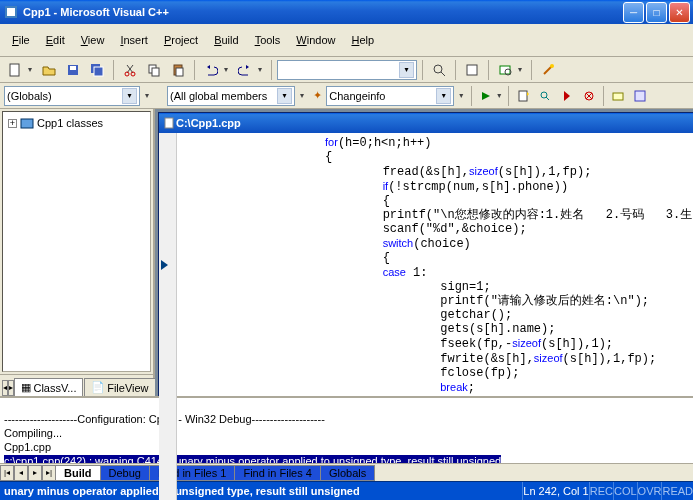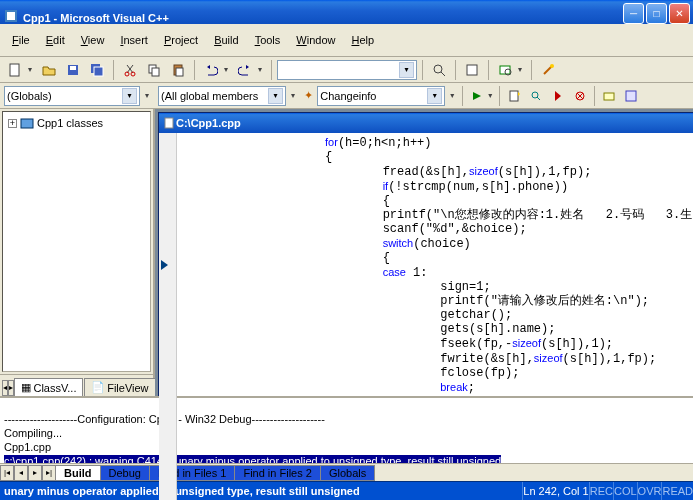--- a/index.html
+++ b/index.html
@@ -1,17 +1,17 @@
 <!DOCTYPE html>
 <html><head>
 <meta charset="utf-8">
 <style>
 *{box-sizing:border-box;margin:0;padding:0;font-family:"Tahoma","MS Sans Serif",sans-serif;font-size:11px}
 body{width:693px;height:500px;background:#ece9d8;overflow:hidden;display:flex;flex-direction:column}
-.titlebar{height:24px;background:linear-gradient(to bottom,#0058e6 0%,#2a7be0 8%,#1a5fd0 45%,#0d4fc0 100%);display:flex;align-items:flex-end;color:#fff;padding:0 3px}
+.titlebar{height:24px;background:linear-gradient(to bottom,#0058e6 0%,#2a7be0 8%,#1a5fd0 45%,#0d4fc0 100%);display:flex;align-items:center;color:#fff;padding:0 3px}
 .titlebar .icon{width:16px;height:16px;margin-right:4px}
 .titlebar .title{font-weight:bold;flex:1}
 .winbtn{width:21px;height:21px;border:1px solid #fff;border-radius:3px;margin-left:2px;display:flex;align-items:center;justify-content:center;font-family:Marlett,Arial;font-size:10px}
 .minbtn,.maxbtn{background:linear-gradient(#7db0f0,#2a7be0)}
 .closebtn{background:linear-gradient(#f08080,#d04020)}
 .menubar{height:33px;background:#ece9d8;border-bottom:1px solid #aca899;display:flex;align-items:center;padding-left:4px}
 .menubar .m{padding:2px 8px;color:#000}
 .menubar .m .u{text-decoration:underline}
 .toolbar{height:26px;background:#ece9d8;border-bottom:1px solid #aca899;display:flex;align-items:center;padding:0 4px;gap:2px}
 .tbtn{width:22px;height:22px;border:1px solid transparent;display:flex;align-items:center;justify-content:center}
@@ -171,21 +171,21 @@
       </svg>
     </div>
 </div>
 
 <div class="toolbarrow2">
   <div class="combo" style="width:136px">
       <span>(Globals)</span>
       <span class="arr">▾</span>
     </div>
   <div class="tdrop" style="width:14px;text-align:center">▾</div>
-  <div class="combo" style="width:128px;margin-left:4px">
+  <div class="combo" style="width:128px;margin-left:13px">
       <span>(All global members</span>
       <span class="arr">▾</span>
     </div>
   <div class="tdrop" style="width:14px;text-align:center">▾</div>
   <span style="margin:0 4px;color:#c06000">✦</span>
   <div class="combo" style="width:128px">
       <span>Changeinfo</span>
       <span class="arr">▾</span>
     </div>
   <div class="tdrop" style="width:14px;text-align:center">▾</div>
@@ -318,21 +318,21 @@
 <span class="outhl">c:\cpp1.cpp(242) : warning C4146: unary minus operator applied to unsigned type, result still unsigned</span>
 </div>
   <div class="outtabs">
     <div class="tabscroll">|◂</div>
     <div class="tabscroll">◂</div>
     <div class="tabscroll">▸</div>
     <div class="tabscroll">▸|</div>
     <div class="outtab active"><span>Build</span></div>
     <div class="outtab"><span>Debug</span></div>
     <div class="outtab"><span>Find in Files 1</span></div>
-    <div class="outtab"><span>Find in Files 2</span></div>
+    <div class="outtab"><span>Find in Files 4</span></div>
     <div class="outtab"><span>Globals</span></div>
     <div style="flex:1"></div>
   </div>
 </div>
 
 <div class="status">
   <div class="msg">unary minus operator applied to unsigned type, result still unsigned</div>
   <div class="cell">Ln 242, Col 1</div>
   <div class="cell dim">REC</div>
   <div class="cell dim">COL</div>

